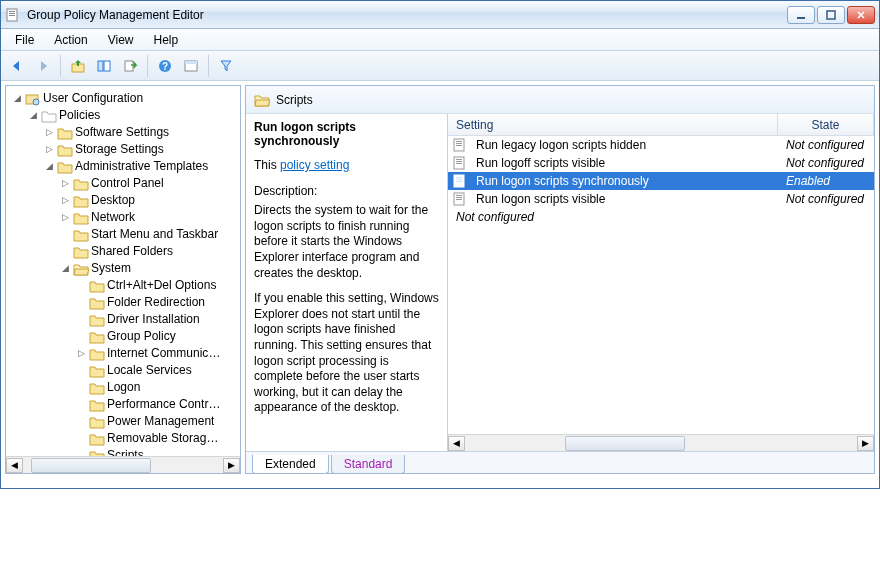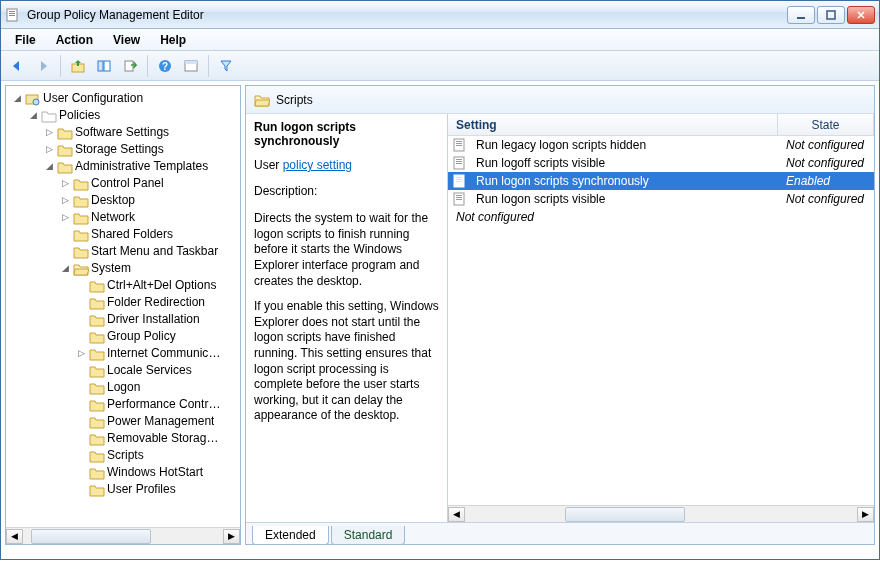--- a/index.html
+++ b/index.html
@@ -4,21 +4,21 @@
 <style>
   * { box-sizing: border-box; }
   body {
     margin: 0;
     font-family: "Segoe UI", Tahoma, sans-serif;
     font-size: 12px;
     background: #fff;
     overflow: hidden;
   }
   .window {
-    width: 880px; height: 560px;
+    width: 880px; height: 489px;
     border: 1px solid #3a6ea5;
     background: #fff;
     display: flex; flex-direction: column;
     box-shadow: 0 0 0 1px #8fb4e0 inset;
   }
   .titlebar {
     height: 28px;
     background: linear-gradient(#f7fbff,#dfeaf7 40%,#cfe0f4 41%,#e7f1fb);
     border-bottom: 1px solid #9fb9d6;
     display: flex; align-items: center;
@@ -35,21 +35,21 @@
     display:flex;align-items:center;justify-content:center;
     font-size:10px;
   }
   .winbtn.close { background:linear-gradient(#f6b9b0,#e0513c);color:#fff;border-color:#b43c2d;}
   .menubar {
     height:22px;
     background:linear-gradient(#fbfdff,#eef5fc);
     border-bottom:1px solid #c5d2e1;
     display:flex; align-items:center; padding:0 6px; gap:4px;
   }
-  .menubar .menuitem { padding:14px 8px;font-weight:bold; }
+  .menubar .menuitem { padding:14px 8px; }
   .toolbar {
     height:30px;
     background:linear-gradient(#f6f9fd,#e4edf7);
     border-bottom:1px solid #c5d2e1;
     display:flex; align-items:center; padding:0 4px; gap:2px;
   }
   .tbtn {
     width:24px;height:24px;
     border:1px solid transparent;
     border-radius:2px;
@@ -107,21 +107,21 @@
   .listhdr {
     height:22px; display:flex;
     background:linear-gradient(#fdfdfe,#eef2f7);
     border-bottom:1px solid #d5dde7;
   }
   .listhdr .col {
     border-right:1px solid #d5dde7;
     display:flex;align-items:center;padding:0 8px;
     color:#1a3e6e;
   }
-  .col-setting{width:330px;font-weight:bold;}
+  .col-setting{width:330px;}
   .col-state{flex:1;justify-content:center;}
   .listbody { flex:1; overflow:hidden;}
   .lrow {
     height:18px;display:flex;align-items:center;
   }
   .lrow.sel { background:#2f7bd9;color:#fff;}
   .lrow .c1{ width:330px; display:flex;align-items:center;gap:8px;padding-left:4px;overflow:hidden;}
   .lrow .c2{ flex:1; padding-left:8px;font-style:italic;}
   .tabstrip {
     height:22px;display:flex;align-items:flex-end;padding-left:6px;
@@ -129,21 +129,21 @@
     background:#f4f7fb;
   }
   .tab {
     border:1px solid #9fb9d6;border-top:none;
     background:#fff;
     padding:2px 12px 2px 12px;
     border-radius:0 0 4px 4px;
     margin-right:2px;
     position:relative;top:1px;
   }
-  .tab.inactive{background:#eef3f9;color:#14532d;}
+  .tab.inactive{background:#eef3f9;color:#a21caf;}
   .statusbar{height:10px;background:#fff;}
   svg{display:block;}
   .ellipsis{overflow:hidden;text-overflow:ellipsis;white-space:nowrap;}
 </style>
 </head>
 <body>
 
 <div class="window">
 
   <div class="titlebar">
@@ -329,32 +329,32 @@
                           </div>
                         </li>
                       <li>
                           <div class="trow">
                             <span class="twisty"></span>
                             <span class="ficon">
                               <svg width="16" height="14">
                                 <path d="M1 3 L6 3 L7 5 L15 5 L15 13 L1 13 Z" fill="#f8e7a0" stroke="#caa33a"></path>
                               </svg>
                             </span>
-                            <span>Shared Folders</span>
+                            <span class="ellipsis" style="max-width:130px">Start Menu and Taskbar</span>
                           </div>
                         </li>
                       <li>
                           <div class="trow">
                             <span class="twisty"></span>
                             <span class="ficon">
                               <svg width="16" height="14">
                                 <path d="M1 3 L6 3 L7 5 L15 5 L15 13 L1 13 Z" fill="#f8e7a0" stroke="#caa33a"></path>
                               </svg>
                             </span>
-                            <span class="ellipsis" style="max-width:130px">Start Menu and Taskbar</span>
+                            <span>Shared Folders</span>
                           </div>
                         </li>
                       <li>
                         <div class="trow">
                             <span class="twisty">◢</span>
                             <span class="ficon">
                               <svg width="16" height="14">
                                 <path d="M1 3 L6 3 L7 5 L15 5 L15 13 L1 13 Z" fill="#fff3c4" stroke="#caa33a"></path>
                                 <path d="M2 7 L16 7 L14 13 L1 13 Z" fill="#f8e7a0" stroke="#caa33a"></path>
                               </svg>
@@ -532,23 +532,23 @@
               <path d="M2 7 L16 7 L14 13 L1 13 Z" fill="#f8e7a0" stroke="#caa33a"></path>
             </svg>
           </span>
         <span>Scripts</span>
       </div>
       <div class="body-split">
 
         <div class="desc-pane">
           <div class="heading">Run logon scripts synchronously</div>
           <p>
-            <span>User </span><a href="#" class="link">policy setting</a>
+            <span>This </span><a href="#" class="link">policy setting</a>
           </p>
-          <p style="margin-bottom:12px">Description:</p>
+          <p style="margin-bottom:4px">Description:</p>
           <p>Directs the system to wait for the logon scripts to finish running before it starts the Windows Explorer interface program and creates the desktop.</p>
           <p>If you enable this setting, Windows Explorer does not start until the logon scripts have finished running. This setting ensures that logon script processing is complete before the user starts working, but it can delay the appearance of the desktop.</p>
         </div>
 
         <div class="list-pane">
           <div class="listhdr">
             <div class="col col-setting">Setting</div>
             <div class="col col-state">State</div>
           </div>
           <div class="listbody" id="listbody">

